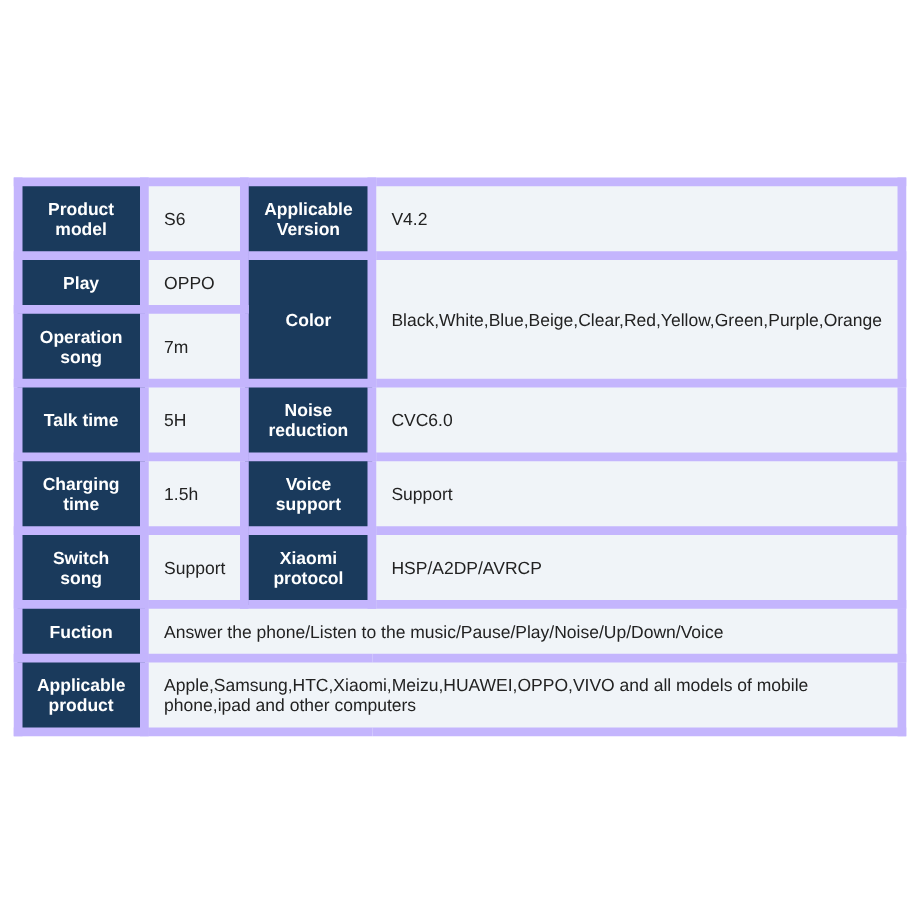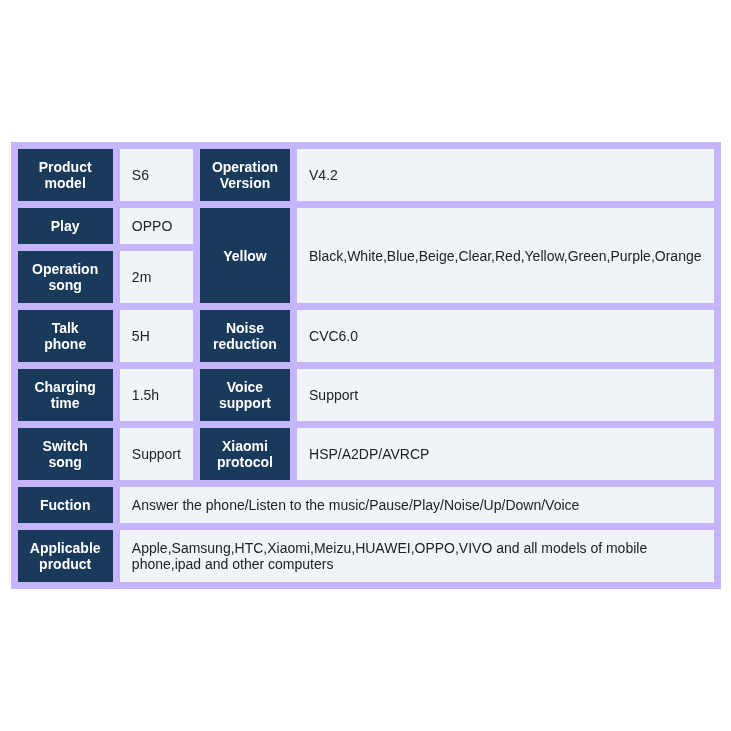--- a/index.html
+++ b/index.html
@@ -47,38 +47,38 @@
 </head>
 <body>
 
 <div class="table-wrapper">
   <table>
     <tbody>
 
       <tr>
         <td class="header-cell">Product model</td>
         <td class="value-cell">S6</td>
-        <td class="dark-header-cell">Operation Version</td>
+        <td class="dark-header-cell">Applicable Version</td>
         <td class="value-cell">V4.2</td>
       </tr>
 
       <tr>
         <td class="header-cell">Play</td>
         <td class="value-cell">OPPO</td>
-        <td class="dark-header-cell" rowspan="2">Yellow</td>
+        <td class="dark-header-cell" rowspan="2">Color</td>
         <td class="value-cell" rowspan="2">Black,White,Blue,Beige,Clear,Red,Yellow,Green,Purple,Orange</td>
       </tr>
 
       <tr>
         <td class="header-cell">Operation song</td>
-        <td class="value-cell">2m</td>
+        <td class="value-cell">7m</td>
       </tr>
 
       <tr>
-        <td class="header-cell">Talk phone</td>
+        <td class="header-cell">Talk time</td>
         <td class="value-cell">5H</td>
         <td class="dark-header-cell">Noise reduction</td>
         <td class="value-cell">CVC6.0</td>
       </tr>
 
       <tr>
         <td class="header-cell">Charging time</td>
         <td class="value-cell">1.5h</td>
         <td class="dark-header-cell">Voice support</td>
         <td class="value-cell">Support</td>

